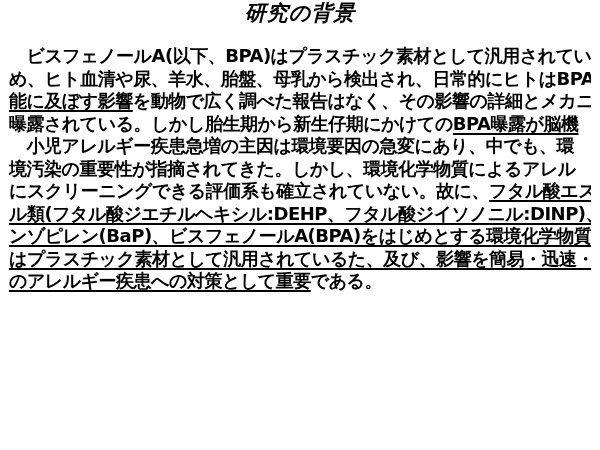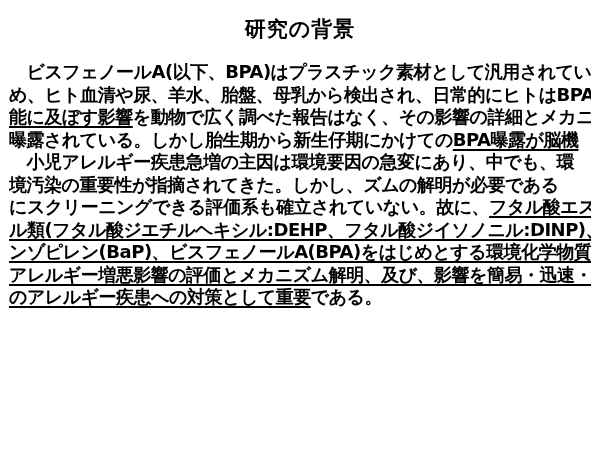--- a/index.html
+++ b/index.html
@@ -10,26 +10,26 @@
   .slide {
     position: relative;
     width: 600px;
     height: 450px;
     background: #ffffff;
     overflow: hidden;
     font-family: "DejaVu Sans", "Liberation Sans", sans-serif;
     color: #000000;
   }
   .slide-title {
-    margin-top: 16px;
     text-align: center;
     font-size: 21px;
     line-height: 27px;
     font-weight: bold;
     letter-spacing: 1px;
+    font-style: italic;
   }
   .body-text {
     margin-top: 18px;
     padding: 0 9px;
     font-size: 18px;
     font-weight: bold;
     letter-spacing: -0.5px;
   }
   .para {
     margin: 0;
@@ -53,21 +53,21 @@
   <div class="slide-title">研究の背景</div>
   <div class="body-text">
       <div class="para">
         <div class="line"><span class="seg">　ビスフェノールA(以下、BPA)はプラスチック素材として汎用されているた</span></div>
         <div class="line"><span class="seg">め、ヒト血清や尿、羊水、胎盤、母乳から検出され、日常的にヒトはBPAに</span></div>
         <div class="line"><span class="seg-u">能に及ぼす影響</span><span class="seg">を動物で広く調べた報告はなく、その影響の詳細とメカニ</span></div>
         <div class="line"><span class="seg">曝露されている。しかし胎生期から新生仔期にかけての</span><span class="seg-u">BPA曝露が脳機</span></div>
       </div>
       <div class="para">
         <div class="line"><span class="seg">　小児アレルギー疾患急増の主因は環境要因の急変にあり、中でも、環</span></div>
-        <div class="line"><span class="seg">境汚染の重要性が指摘されてきた。しかし、ズムの解明が必要である</span></div>
+        <div class="line"><span class="seg">境汚染の重要性が指摘されてきた。しかし、環境化学物質によるアレル</span></div>
         <div class="line"><span class="seg">にスクリーニングできる評価系も確立されていない。故に、</span><span class="seg-u">フタル酸エステ</span></div>
         <div class="line"><span class="seg-u">ル類(フタル酸ジエチルヘキシル:DEHP、フタル酸ジイソノニル:DINP)、ベ</span></div>
         <div class="line"><span class="seg-u">ンゾピレン(BaP)、ビスフェノールA(BPA)をはじめとする環境化学物質の</span></div>
-        <div class="line"><span class="seg-u">アレルギー増悪影響の評価とメカニズム解明、及び、影響を簡易・迅速・</span></div>
+        <div class="line"><span class="seg-u">はプラスチック素材として汎用されているた、及び、影響を簡易・迅速・</span></div>
         <div class="line"><span class="seg-u">のアレルギー疾患への対策として重要</span><span class="seg">である。</span></div>
       </div>
     </div>
 </div>
 
 </body></html>

